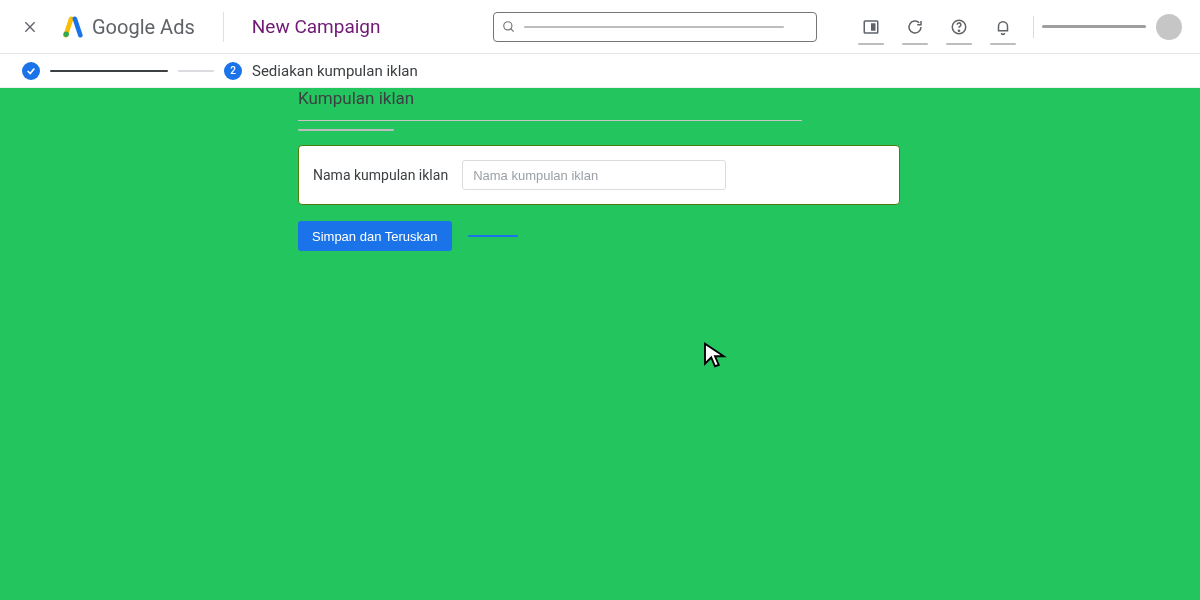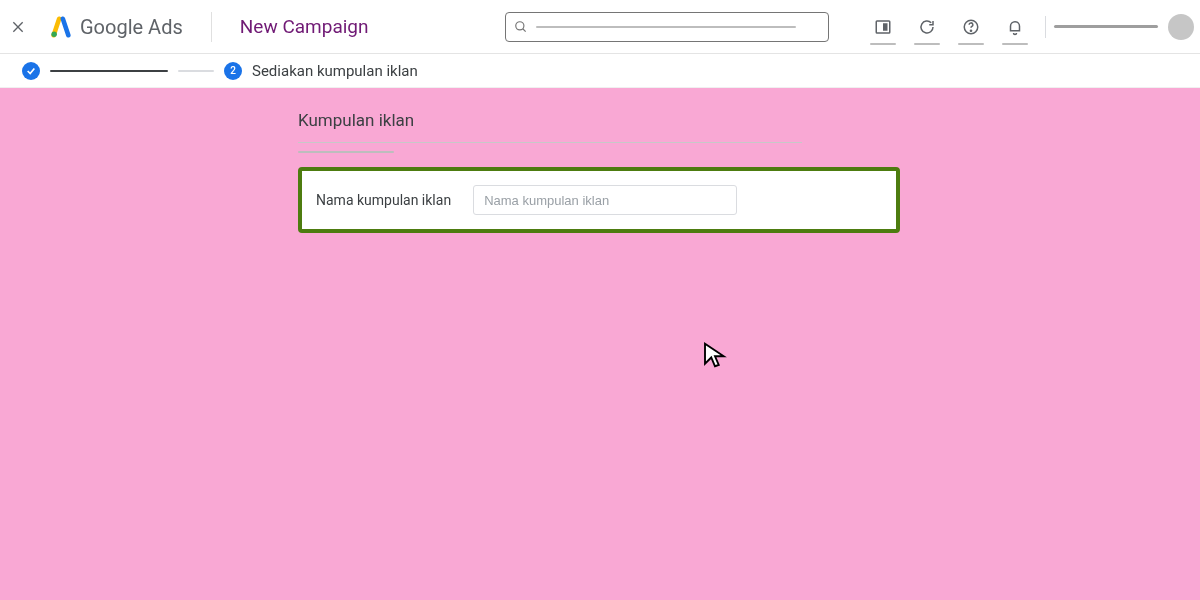--- a/index.html
+++ b/index.html
@@ -9,21 +9,21 @@
       width: 1200px;
       height: 600px;
       overflow: hidden;
       position: relative;
     }
     .topbar {
       height: 54px;
       border-bottom: 1px solid #e4e4e4;
       display: flex;
       align-items: center;
-      padding: 0 6px;
+      padding: 0 18px;
       gap: 14px;
     }
     .close-x {
       width: 24px; height: 24px;
       display: flex; align-items: center; justify-content: center;
       color: #5f6368;
       cursor: pointer;
     }
     .logo-block {
       display: flex; align-items: center; gap: 8px;
@@ -104,48 +104,47 @@
       height: 2px; background: #3c4043; border-radius:1px;
     }
     .step-connector-ph {
       height: 2px; background: #dadce0; border-radius:1px;
     }
     .step-label {
       font-size: 15px; color: #3c4043;
     }
 
     .canvas {
-      background: #f9a8d4;
+      background: #22c55e;
       width: 100%;
       height: calc(600px - 54px - 34px);
-      padding-top: 22px;
     }
     .content {
       width: 602px;
       margin-left: 298px;
     }
     .section-title {
       font-size: 17px;
       color: #3c4043;
       margin-bottom: 12px;
     }
     .hr-long {
       height: 1px; background: #c8c8c8; width: 504px; margin-bottom: 8px;
     }
     .hr-short {
       height: 2px; background: #bdbdbd; width: 96px; margin-bottom: 14px; border-radius:1px;
     }
     .card {
       background: #fff;
-      border: 4px solid #4d7c0f;
+      border: 1px solid #4d7c0f;
       border-radius: 4px;
       padding: 14px 14px;
       display: flex;
       align-items: center;
-      gap: 22px;
+      gap: 14px;
       margin-bottom: 16px;
     }
     .field-label {
       font-size: 14px; color: #3c4043;
     }
     .text-input {
       height: 30px;
       width: 264px;
       border: 1px solid #dadce0;
       border-radius: 3px;
@@ -254,20 +253,24 @@
 
 <div class="canvas">
   <div class="content">
     <div class="section-title">Kumpulan iklan</div>
     <div class="hr-long"></div>
     <div class="hr-short"></div>
     <div class="card">
       <div class="field-label">Nama kumpulan iklan</div>
       <input class="text-input" type="text" placeholder="Nama kumpulan iklan" style="">
     </div>
+    <div class="btn-row">
+      <button class="primary-btn">Simpan dan Teruskan</button>
+      <div class="link-ph"></div>
+    </div>
   </div>
 </div>
 
 <div class="cursor">
   <svg width="30" height="30" viewBox="0 0 24 24" fill="#fff" stroke="#000" stroke-width="1.5">
       <path d="M4 3 L4 19 L9 14 L12 21 L15 20 L12 13 L19 13 Z"></path>
     </svg>
 </div>
 
 </body></html>

